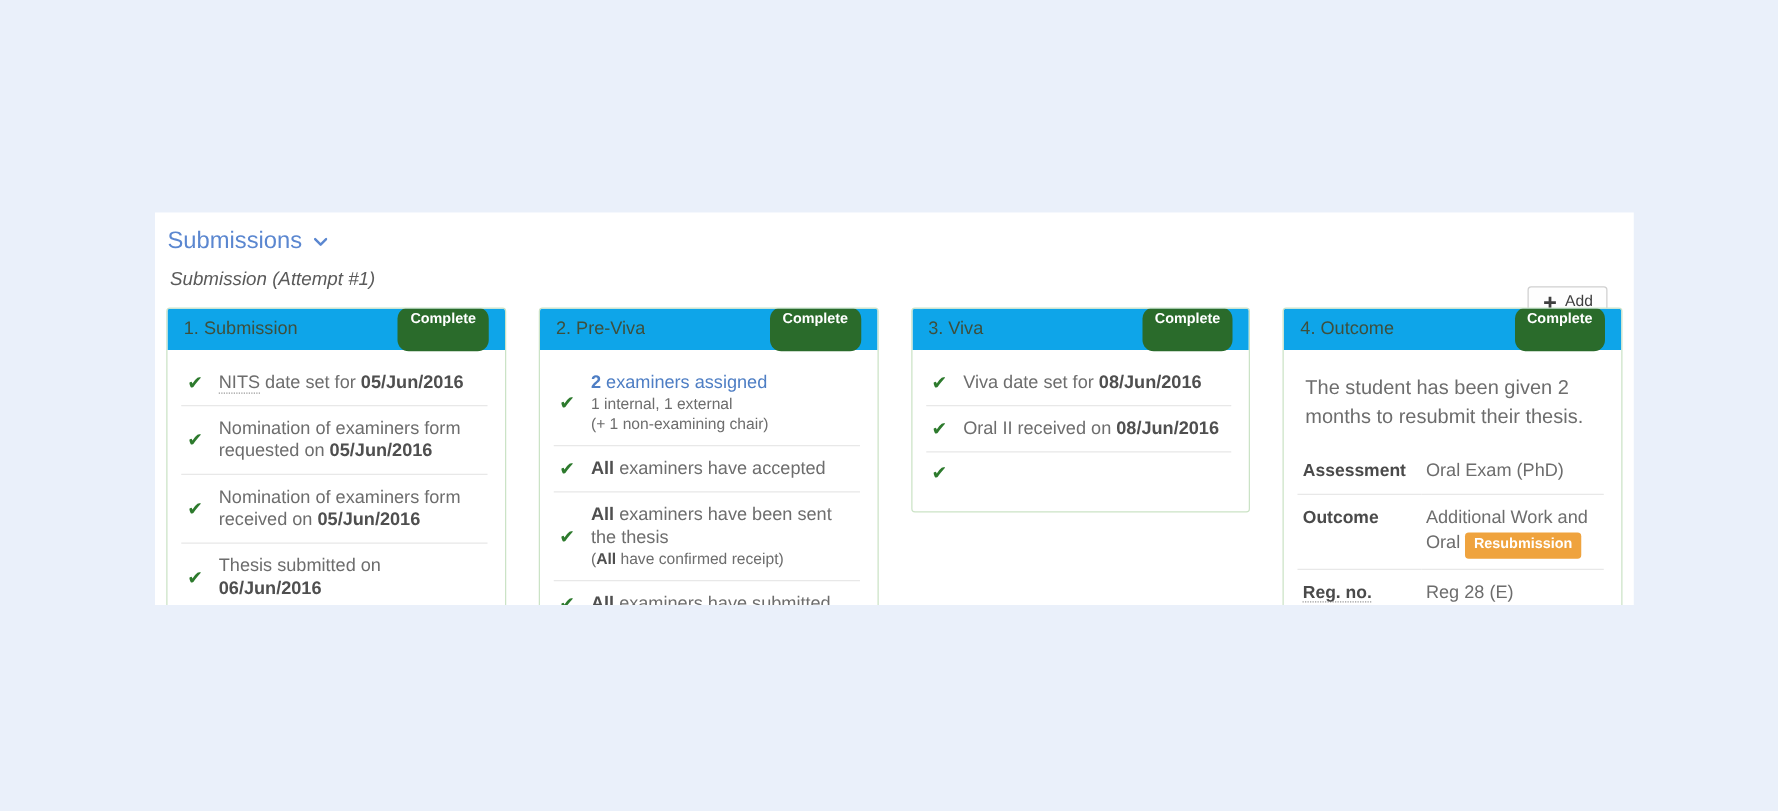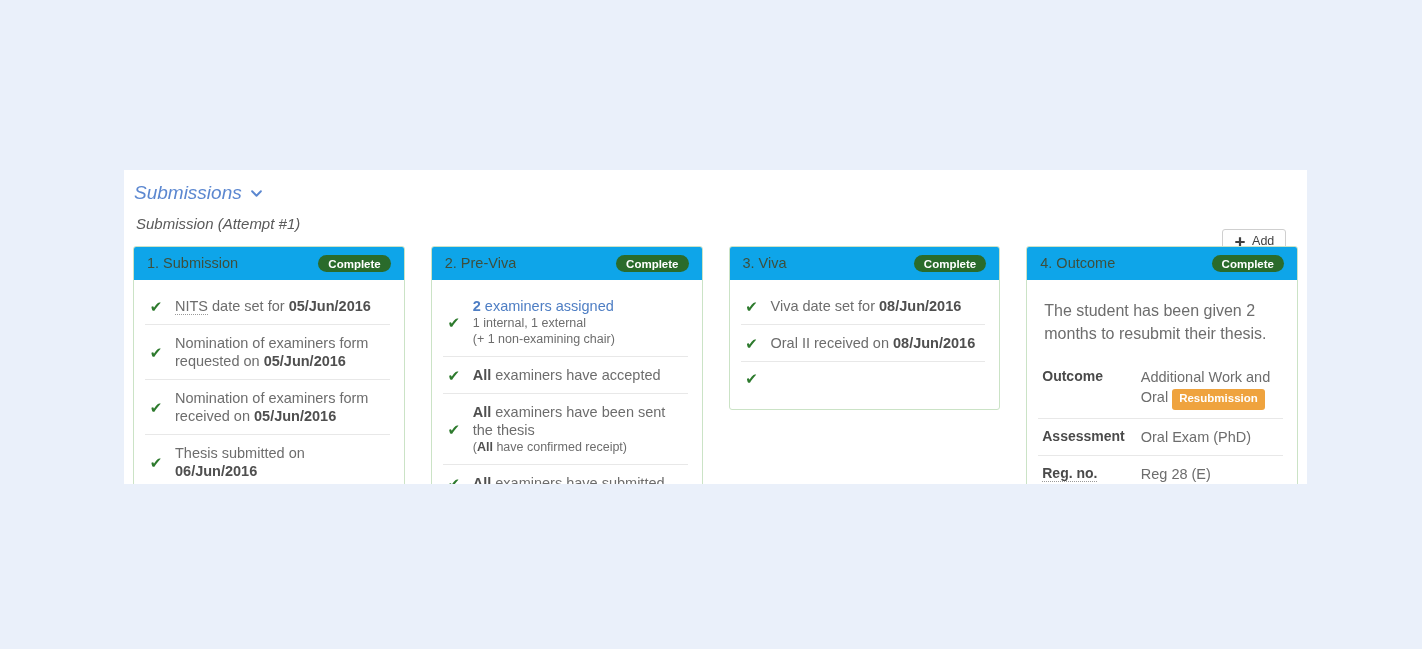--- a/index.html
+++ b/index.html
@@ -38,21 +38,20 @@
 
   .panel-title {
     display: inline-flex;
     align-items: center;
     gap: 9px;
     color: #5b87d0;
     font-size: 19px;
     line-height: 22px;
     cursor: pointer;
     white-space: nowrap;
-    font-style: italic;
   }
 
   .chevron-down {
     display: inline-block;
     width: 11px;
     height: 11px;
   }
   .chevron-down svg { display: block; }
 
   .subtitle {
@@ -135,21 +134,21 @@
     overflow: hidden;
     text-overflow: ellipsis;
   }
 
   .badge-complete {
     background: #2a6b2b;
     color: #ffffff;
     font-size: 11.5px;
     font-weight: bold;
     line-height: 1;
-    padding: 4px 10px 2px;
+    padding: 4px 10px 20px;
     border-radius: 9px;
     white-space: nowrap;
   }
 
   .card-body {
     padding: 8px 14px 14px 11px;
   }
 
   
   .check-list { }
@@ -363,26 +362,26 @@
         <div class="card">
           <div class="card-head">
             <div class="card-head-title">4. Outcome</div>
             <span class="badge-complete">Complete</span>
           </div>
           <div class="card-body">
             <div class="outcome-lead">The student has been given 2 months to resubmit their thesis.</div>
             <table class="kv-table">
               <tbody>
                 <tr>
+                  <td class="kv-key">Assessment</td>
+                  <td class="kv-val"><span>Oral Exam (PhD)</span></td>
+                </tr>
+                <tr>
                   <td class="kv-key">Outcome</td>
                   <td class="kv-val"><span>Additional Work and Oral </span><span class="badge-resub">Resubmission</span></td>
-                </tr>
-                <tr>
-                  <td class="kv-key">Assessment</td>
-                  <td class="kv-val"><span>Oral Exam (PhD)</span></td>
                 </tr>
                 <tr>
                   <td class="kv-key"><span class="abbr">Reg. no.</span></td>
                   <td class="kv-val"><span>Reg 28 (E)</span></td>
                 </tr>
               </tbody>
             </table>
           </div>
         </div>
       </div>

